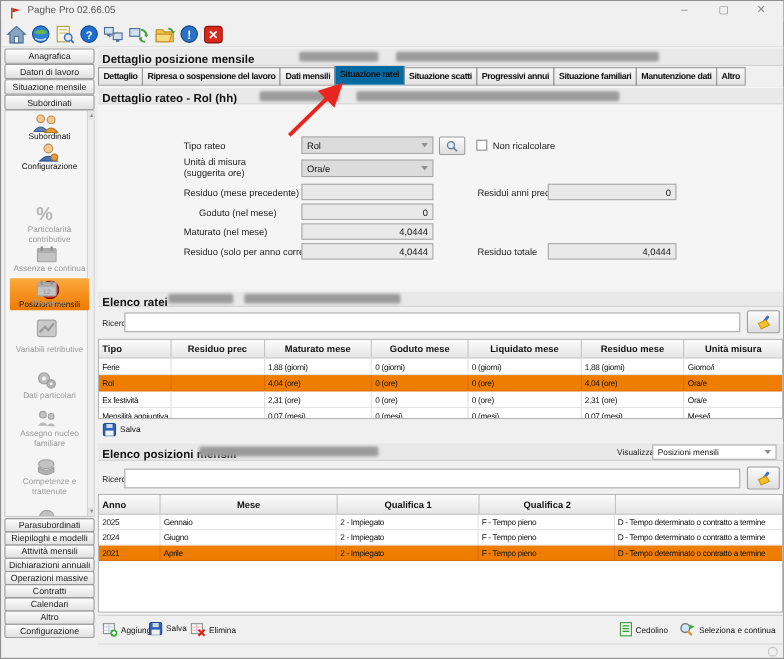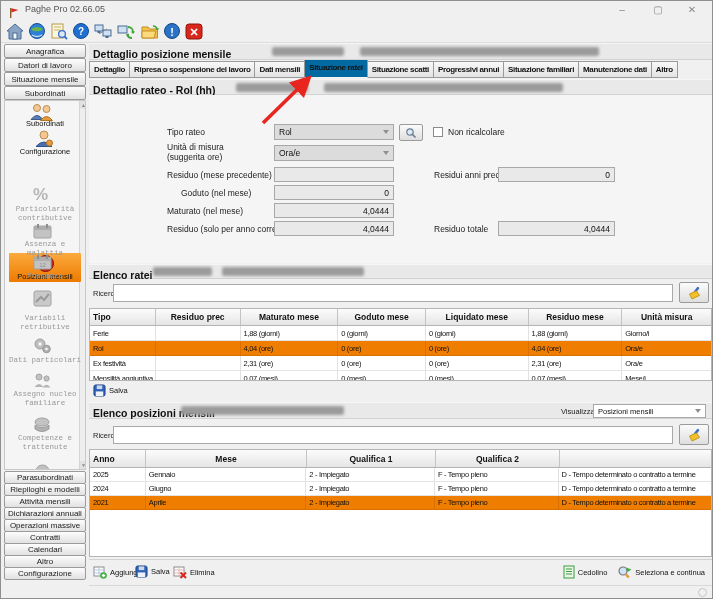--- a/index.html
+++ b/index.html
@@ -12,21 +12,21 @@
   .winctl{font-size:10px;color:#8a8a8a;width:18px;height:14px;text-align:center;line-height:14px;cursor:default;}
   
   .toolbar{left:0;top:19px;width:713px;height:23px;border-bottom:1px solid #dcdcdc;}
   .tbico{width:20px;height:19px;top:21px;}
   .tbico svg{display:block;}
   
   .btn3d{background:linear-gradient(#fdfdfd,#e1e1e1);border:1px solid #9b9b9b;border-radius:2px;
     font-size:8px;display:flex;align-items:center;justify-content:center;color:#1a1a1a;white-space:nowrap;overflow:hidden;}
   .iconpanel{left:3px;top:99px;width:82px;height:370px;background:#f5f5f5;border:1px solid #c9c9c9;overflow:hidden;}
   .navlabel{font-size:7.5px;text-align:center;line-height:8.5px;width:78px;left:1px;}
-  .navlabel.dis{color:#9a9a9a;font-family:Liberation Mono, monospace;}
+  .navlabel.dis{color:#9a9a9a;}
   .selblock{left:4px;top:152px;width:72px;height:29px;background:linear-gradient(#fbaa3e,#ee7a00);border-radius:1px;}
   .sbar{left:74px;top:0;width:7px;height:368px;background:#eeeeee;border-left:1px solid #d4d4d4;}
   .sarr{left:0;width:7px;height:8px;font-size:5px;color:#8a8a8a;text-align:center;line-height:8px;background:#e2e2e2;}
   
   .sechdr{background:#e9e9e9;border-top:1px solid #f6f6f6;border-bottom:1px solid #d2d2d2;}
   .sechdr b{font-size:10.5px;}
   .redact{background:#9b9b9b;filter:blur(1.6px);border-radius:2px;height:9px;}
   
   .tabbar{left:88px;top:59px;width:625px;height:18px;display:flex;align-items:flex-end;overflow:hidden;}
   .tab{height:15px;line-height:15px;padding:0 4px;font-size:8px;font-weight:bold;letter-spacing:-0.35px;
@@ -200,21 +200,21 @@
     <div class="abs navlabel dis" style="top:104px">Particolarità contributive</div>
 
     <span class="abs" style="left:28px;top:122px">
       <svg width="19" height="16" viewBox="0 0 19 16">
           <rect x="1" y="3" width="17" height="12" rx="1" fill="#c3c3c3" stroke="#a2a2a2"></rect>
           <rect x="1" y="3" width="17" height="4" fill="#adadad"></rect>
           <rect x="4" y="1" width="2" height="4" fill="#8f8f8f"></rect>
           <rect x="13" y="1" width="2" height="4" fill="#8f8f8f"></rect>
         </svg>
     </span>
-    <div class="abs navlabel dis" style="top:139px">Assenza e malattia</div>
+    <div class="abs navlabel dis" style="top:139px">Assenza e continua</div>
 
     <span class="abs" style="left:28px;top:153px">
       <svg width="19" height="16" viewBox="0 0 19 16">
           <rect x="1" y="3" width="17" height="12" rx="1" fill="#c3c3c3" stroke="#a2a2a2"></rect>
           <rect x="1" y="3" width="17" height="4" fill="#adadad"></rect>
           <rect x="4" y="1" width="2" height="4" fill="#8f8f8f"></rect>
           <rect x="13" y="1" width="2" height="4" fill="#8f8f8f"></rect>
           <text x="9.5" y="13" font-size="6" fill="#8f8f8f" text-anchor="middle" font-family="Liberation Sans">12</text>
         </svg>
     </span>

